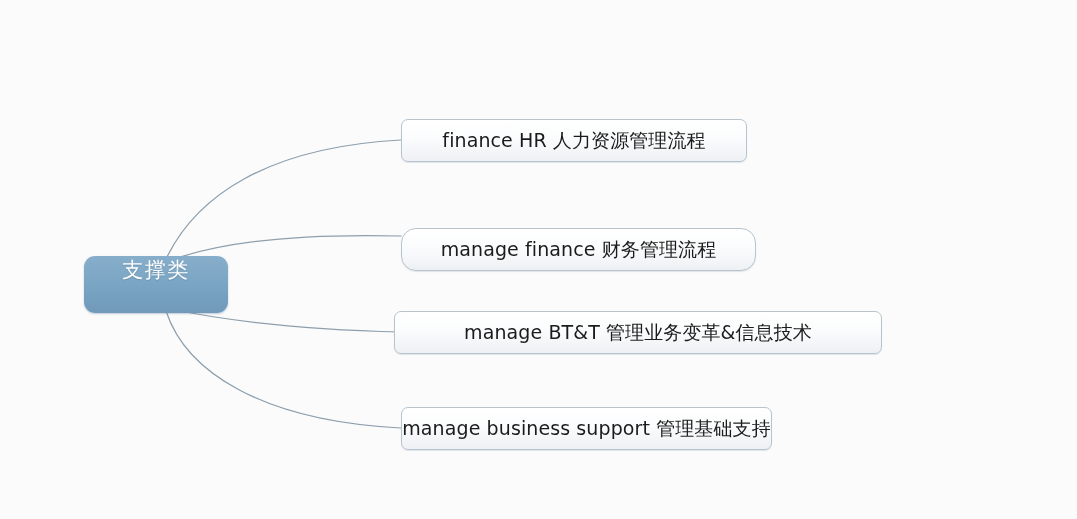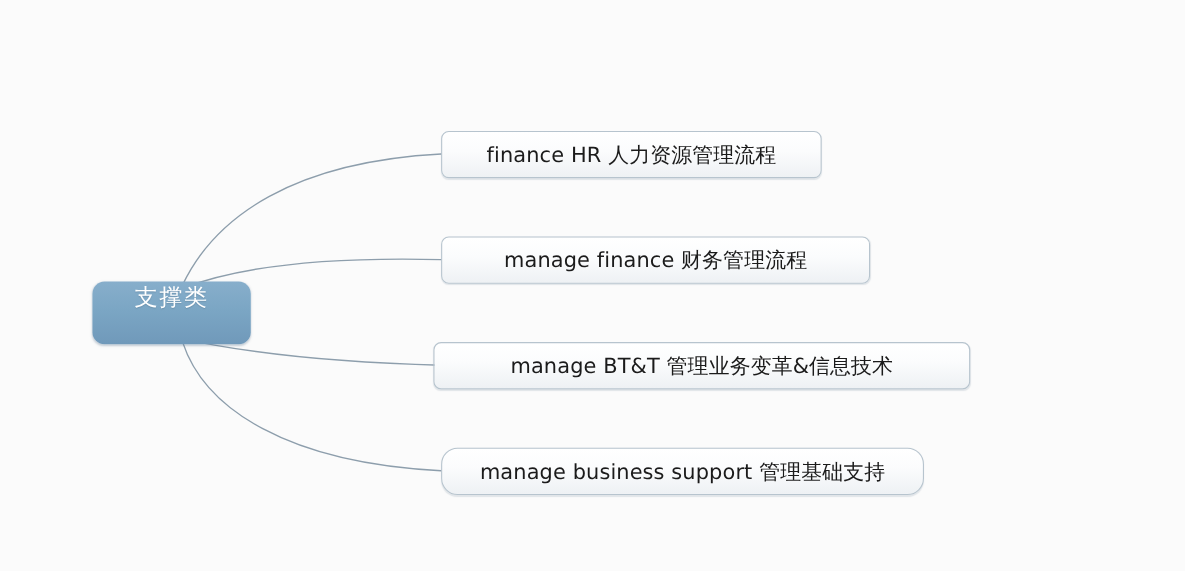--- a/index.html
+++ b/index.html
@@ -76,23 +76,23 @@
   }
   .branch-label {
     color: #1b1b1b;
     font-size: 19px;
     font-family: "DejaVu Sans", "Liberation Sans", sans-serif;
     white-space: nowrap;
     letter-spacing: 0.1px;
   }
 
   #branch-node-0 { left: 401px; top: 119px; width: 346px; }
-  #branch-node-1 { left: 401px; top: 215px; width: 390px; }
+  #branch-node-1 { left: 401px; top: 228px; width: 355px; border-radius: 15px; }
   #branch-node-2 { left: 394px; top: 311px; width: 488px; }
-  #branch-node-3 { left: 401px; top: 407px; width: 439px; border-radius: 15px; }
+  #branch-node-3 { left: 401px; top: 407px; width: 371px; }
 </style>
 </head>
 <body>
 
 <div id="mindmap">
 
   <svg id="connector-layer" viewBox="0 0 1077 519" width="1077" height="519" xmlns="http://www.w3.org/2000/svg">
     <path class="connector-path" d="M 166,259 C 196,196 268,147 401,140"></path>
     <path class="connector-path" d="M 166,262 C 210,245 280,233 401,236"></path>
     <path class="connector-path" d="M 166,308 C 212,318 282,329 401,332"></path>

